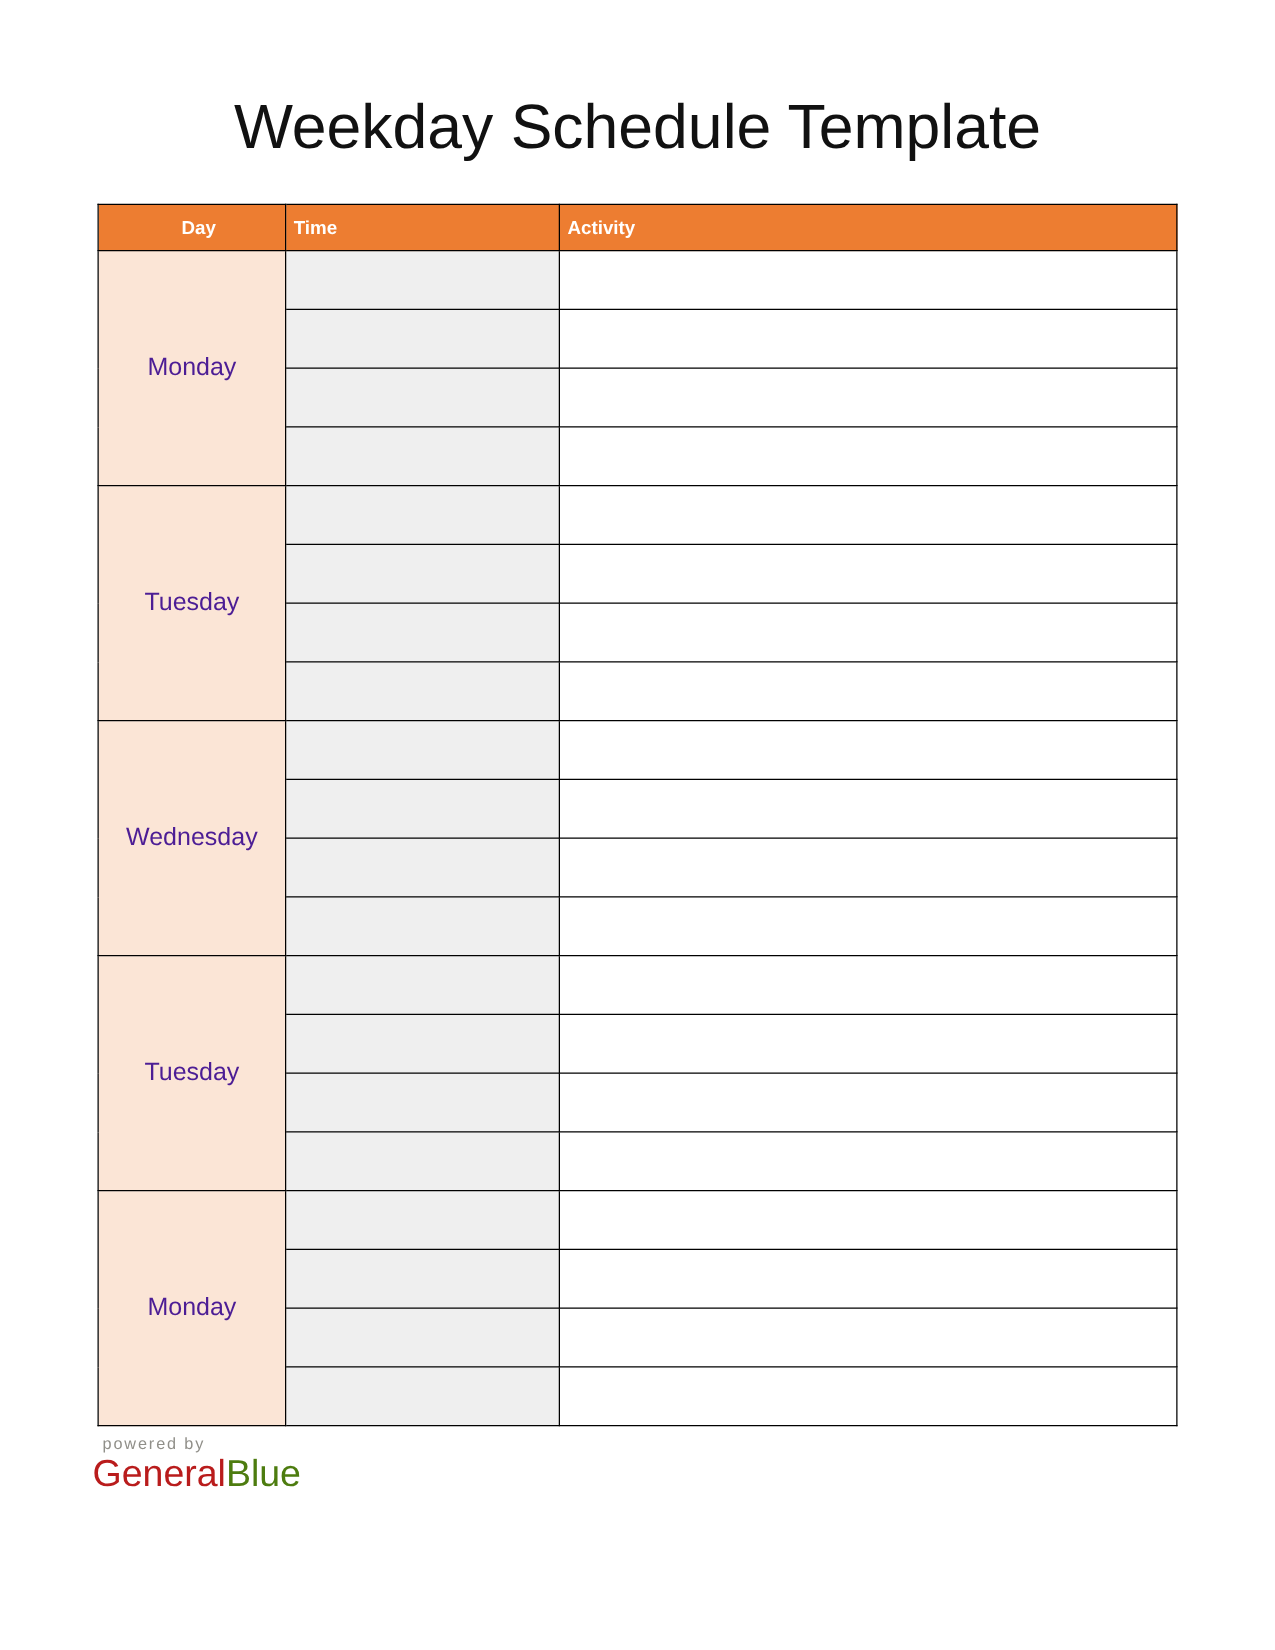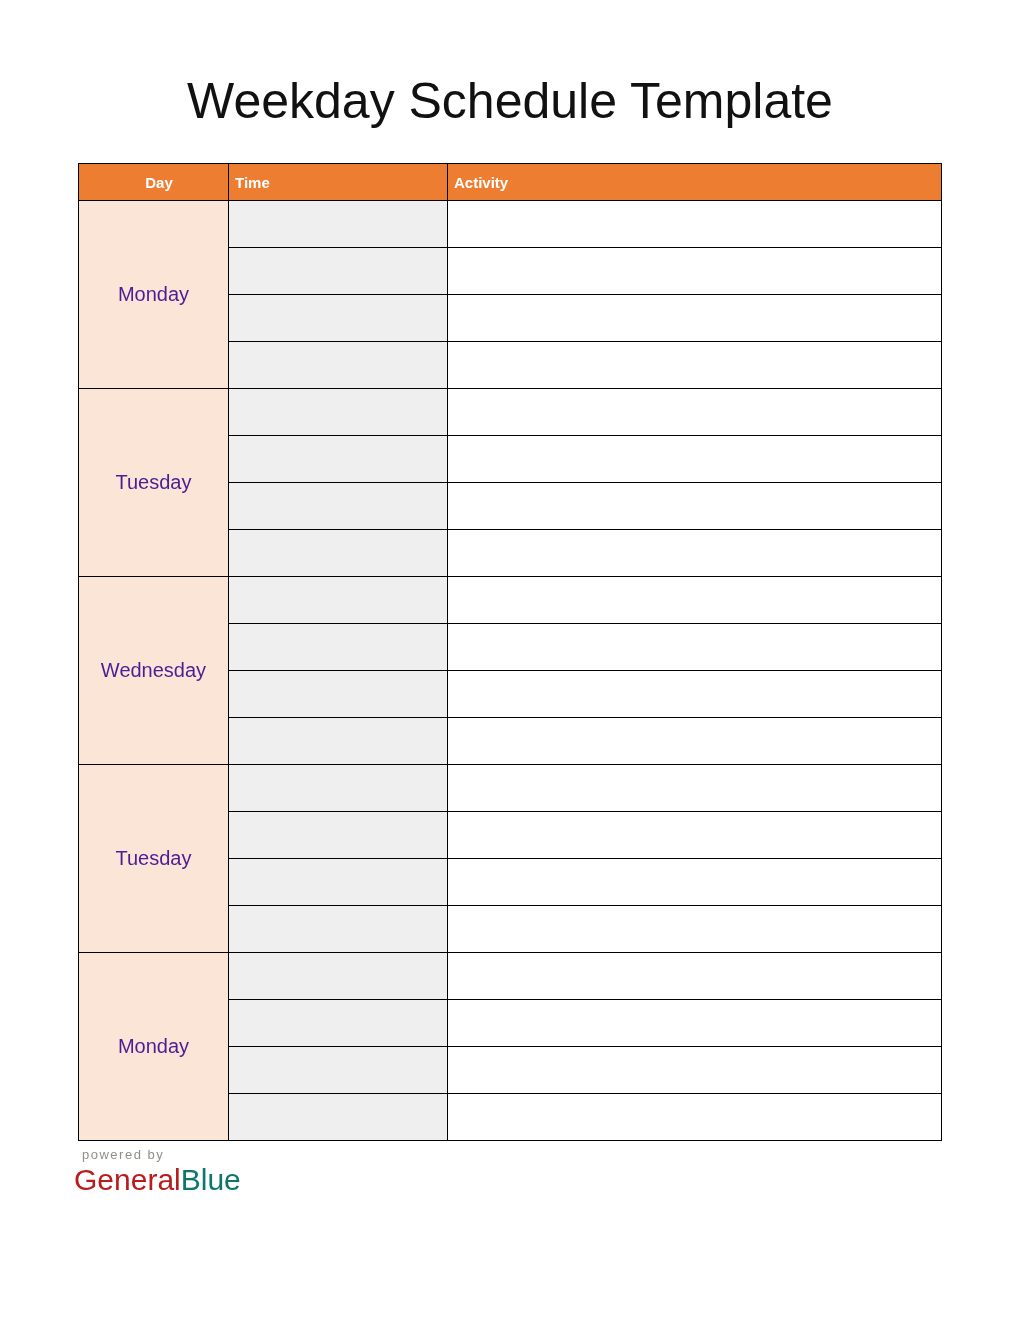--- a/index.html
+++ b/index.html
@@ -43,21 +43,21 @@
   td.time-cell { background: #EFEFEF; }
   td.activity-cell { background: #FFFFFF; }
 
   .footer { position: absolute; top: 1147px; left: 74px; }
   .powered-by {
     font-size: 13px; color: #908F89; letter-spacing: 1.5px;
     margin-left: 8px;
   }
   .brand { font-size: 30px; line-height: 1.1; margin-top: 1px; cursor: pointer; }
   .brand-general { color: #b91c1c; }
-  .brand-blue { color: #0f766e; }
+  .brand-blue { color: #4d7c0f; }
 </style>
 </head>
 <body>
 
 <div class="page">
 
   <h1 class="doc-title">Weekday Schedule Template</h1>
 
   <table class="schedule">
     <colgroup>

